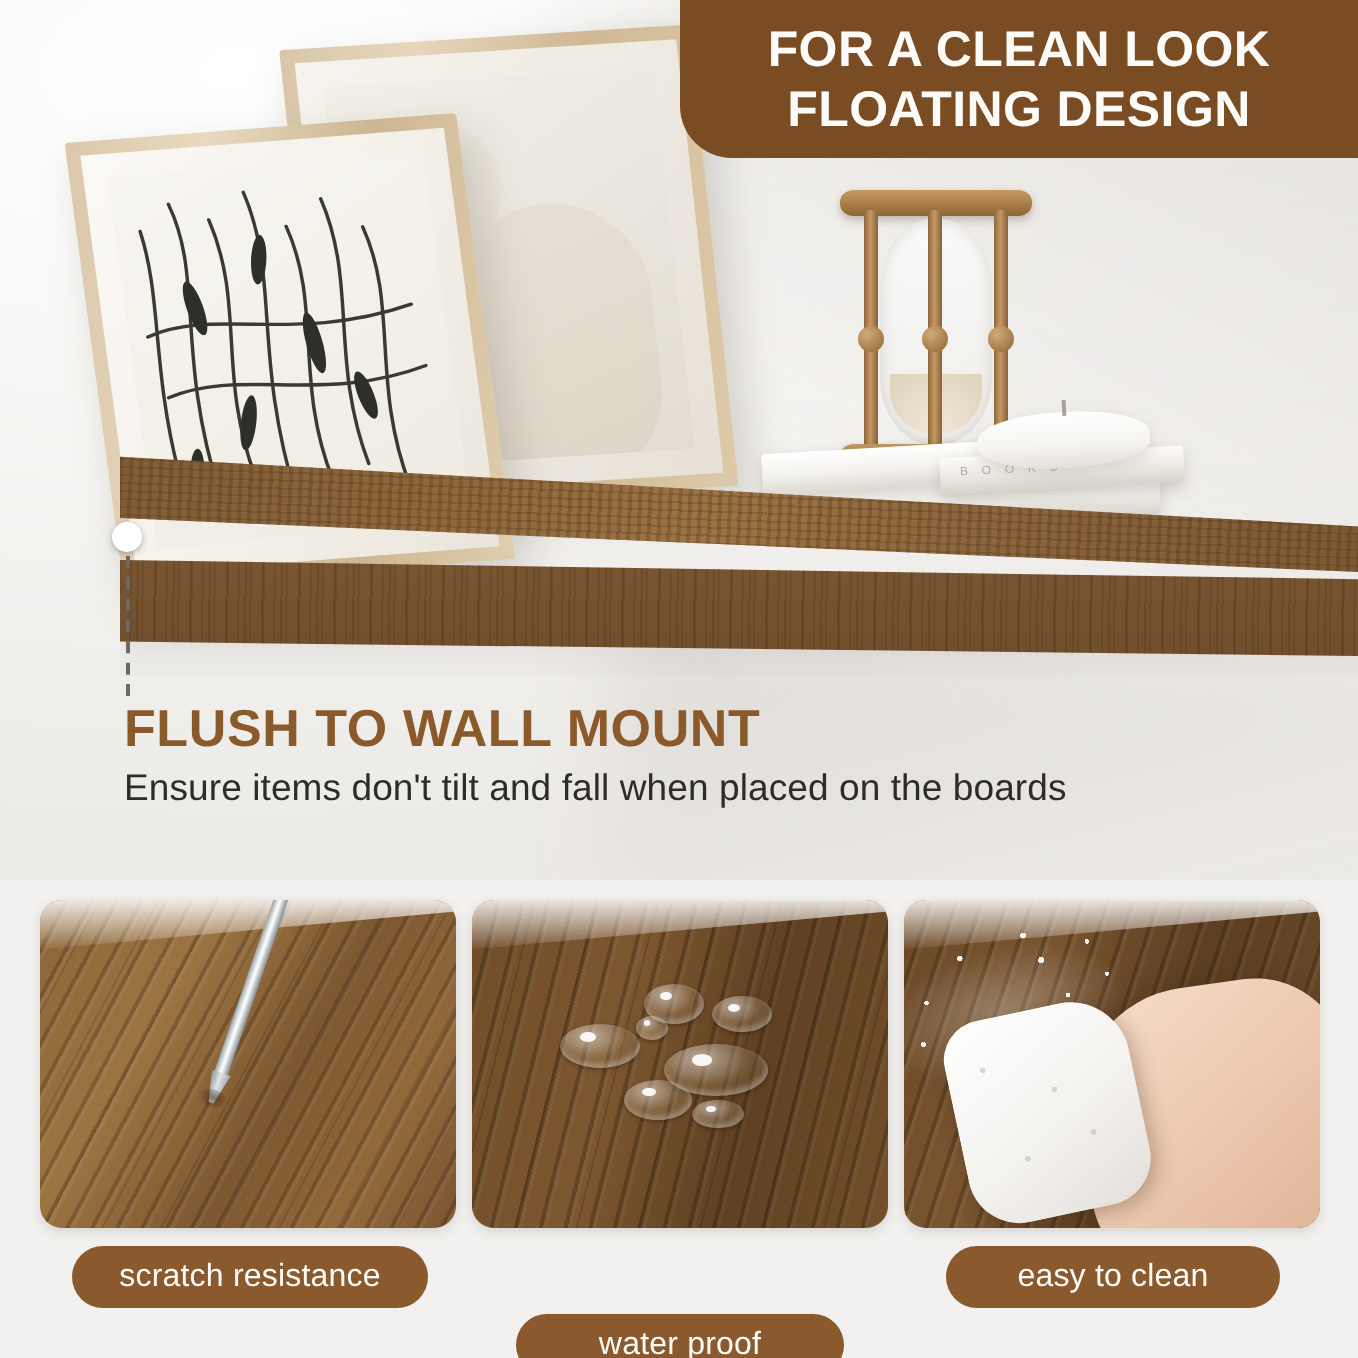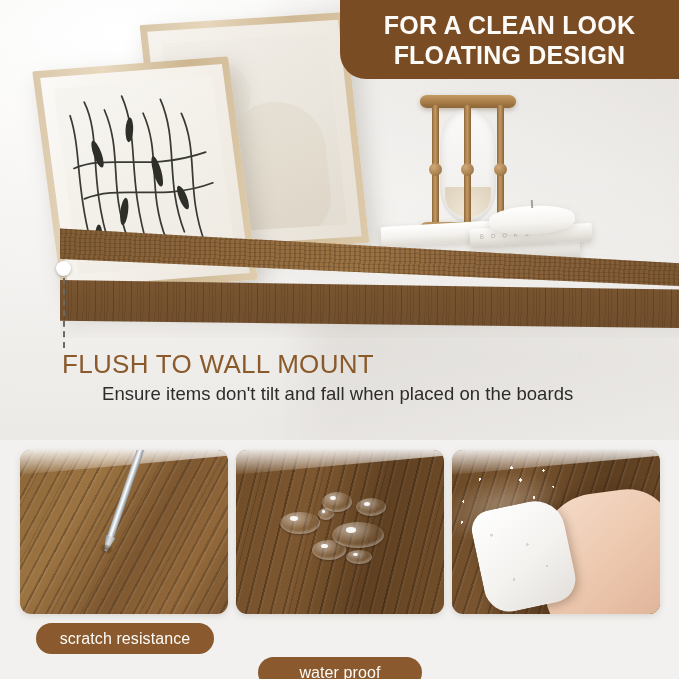--- a/index.html
+++ b/index.html
@@ -214,25 +214,25 @@
     z-index:20;
   }
   .banner .line{
     color:#fdfbf7; font-weight:bold; font-size:25px; line-height:30px;
     letter-spacing:.2px; text-align:center; white-space:nowrap;
   }
 
   
   .flush-head{
     position:absolute; left:62px; top:349px; z-index:12;
-    color:#8a5a2b; font-weight:normal; font-size:26px; letter-spacing:.3px;
+    color:#8a5a2b; font-weight:bold; font-size:26px; letter-spacing:.3px;
   }
   .flush-sub{
     position:absolute; left:62px; top:383px; z-index:12;
-    color:#2e2c2a; font-size:18.5px; letter-spacing:.05px;margin-left:40px;
+    color:#2e2c2a; font-size:18.5px; letter-spacing:.05px;
   }
 
   
   .panels{
     position:absolute; left:0; top:440px; width:679px; height:239px;
     background:#f2f1ef;
   }
   .panel{
     position:absolute; top:10px; width:208px; height:164px;
     border-radius:11px; overflow:hidden;
@@ -499,15 +499,16 @@
     <div class="panel p3">
       <div class="wood-c"></div>
       <div class="panel-topglare"></div>
       <div class="powder"></div>
       <div class="hand"></div>
       <div class="cloth"></div>
     </div>
 
     <div class="badge b1">scratch resistance</div>
     <div class="badge b2">water proof</div>
+    <div class="badge b3">easy to clean</div>
   </div>
 
 </div>
 
 </body></html>

